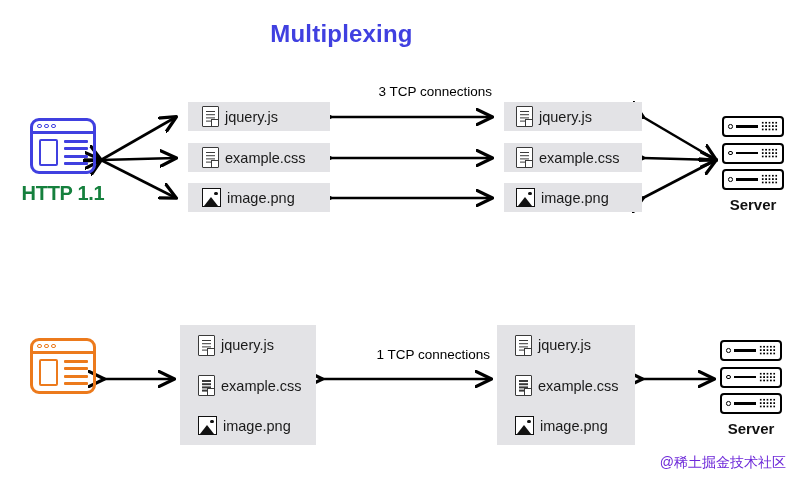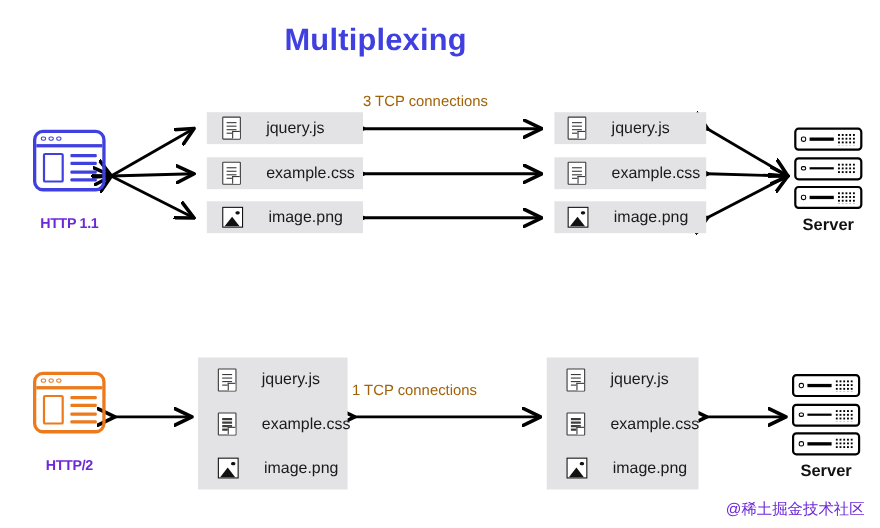--- a/index.html
+++ b/index.html
@@ -16,37 +16,37 @@
     color: #1c1c1c;
   }
 
   
   #diagram-title {
     position: absolute;
     top: 20px;
     left: 0;
     width: 683px;
     text-align: center;
-    font-size: 28px;
+    font-size: 24px;
     font-weight: bold;
     color: #4040e0;
     letter-spacing: 0.2px;
   }
 
   
   .endpoint {
     position: absolute;
     width: 110px;
     text-align: center;
   }
   .endpoint-caption {
-    font-size: 13px;
+    font-size: 20px;
     font-weight: bold;
-    color: #6d28d9;
-    margin-top: 21px;
+    color: #15803d;
+    margin-top: 8px;
     letter-spacing: -0.3px;
   }
 
   
   .browser {
     width: 66px;
     height: 56px;
     margin: 0 auto;
     border: 3px solid currentColor;
     border-radius: 9px;
@@ -155,21 +155,21 @@
   .chip {
     position: absolute;
     background: #e3e3e6;
     display: flex;
     align-items: center;
     box-sizing: border-box;
   }
   .chip-row {
     display: flex;
     align-items: center;
-    gap: 23px;
+    gap: 6px;
   }
   .file-label {
     font-size: 14.5px;
     color: #1a1a1a;
     white-space: nowrap;
   }
 
   
   .doc-icon {
     position: relative;
@@ -244,23 +244,23 @@
     flex-direction: column;
     justify-content: space-around;
     box-sizing: border-box;
   }
   .group-box .chip-row { padding-left: 18px; }
 
   
   .conn-label {
     position: absolute;
     font-size: 13.5px;
-    color: #a16207;
+    color: #000000;
     white-space: nowrap;
-    text-align: left;
+    text-align: right;
   }
 
   
   #arrow-layer {
     position: absolute;
     left: 0; top: 0;
     width: 800px;
     height: 480px;
     pointer-events: none;
   }
@@ -397,21 +397,20 @@
     <div class="browser-body">
       <div class="browser-pane"></div>
       <div class="browser-lines">
         <i></i>
           <i></i>
           <i></i>
           <i></i>
       </div>
     </div>
   </div>
-  <div class="endpoint-caption">HTTP/2</div>
 </div>
 
 <div class="group-box" style="left:180px; top:325px; width:136px; height:120px;">
   <div class="chip-row">
     <span class="doc-icon"></span>
     <span class="file-label">jquery.js</span>
   </div>
   <div class="chip-row">
     <span class="doc-icon"></span>
     <span class="file-label">example.css</span>

